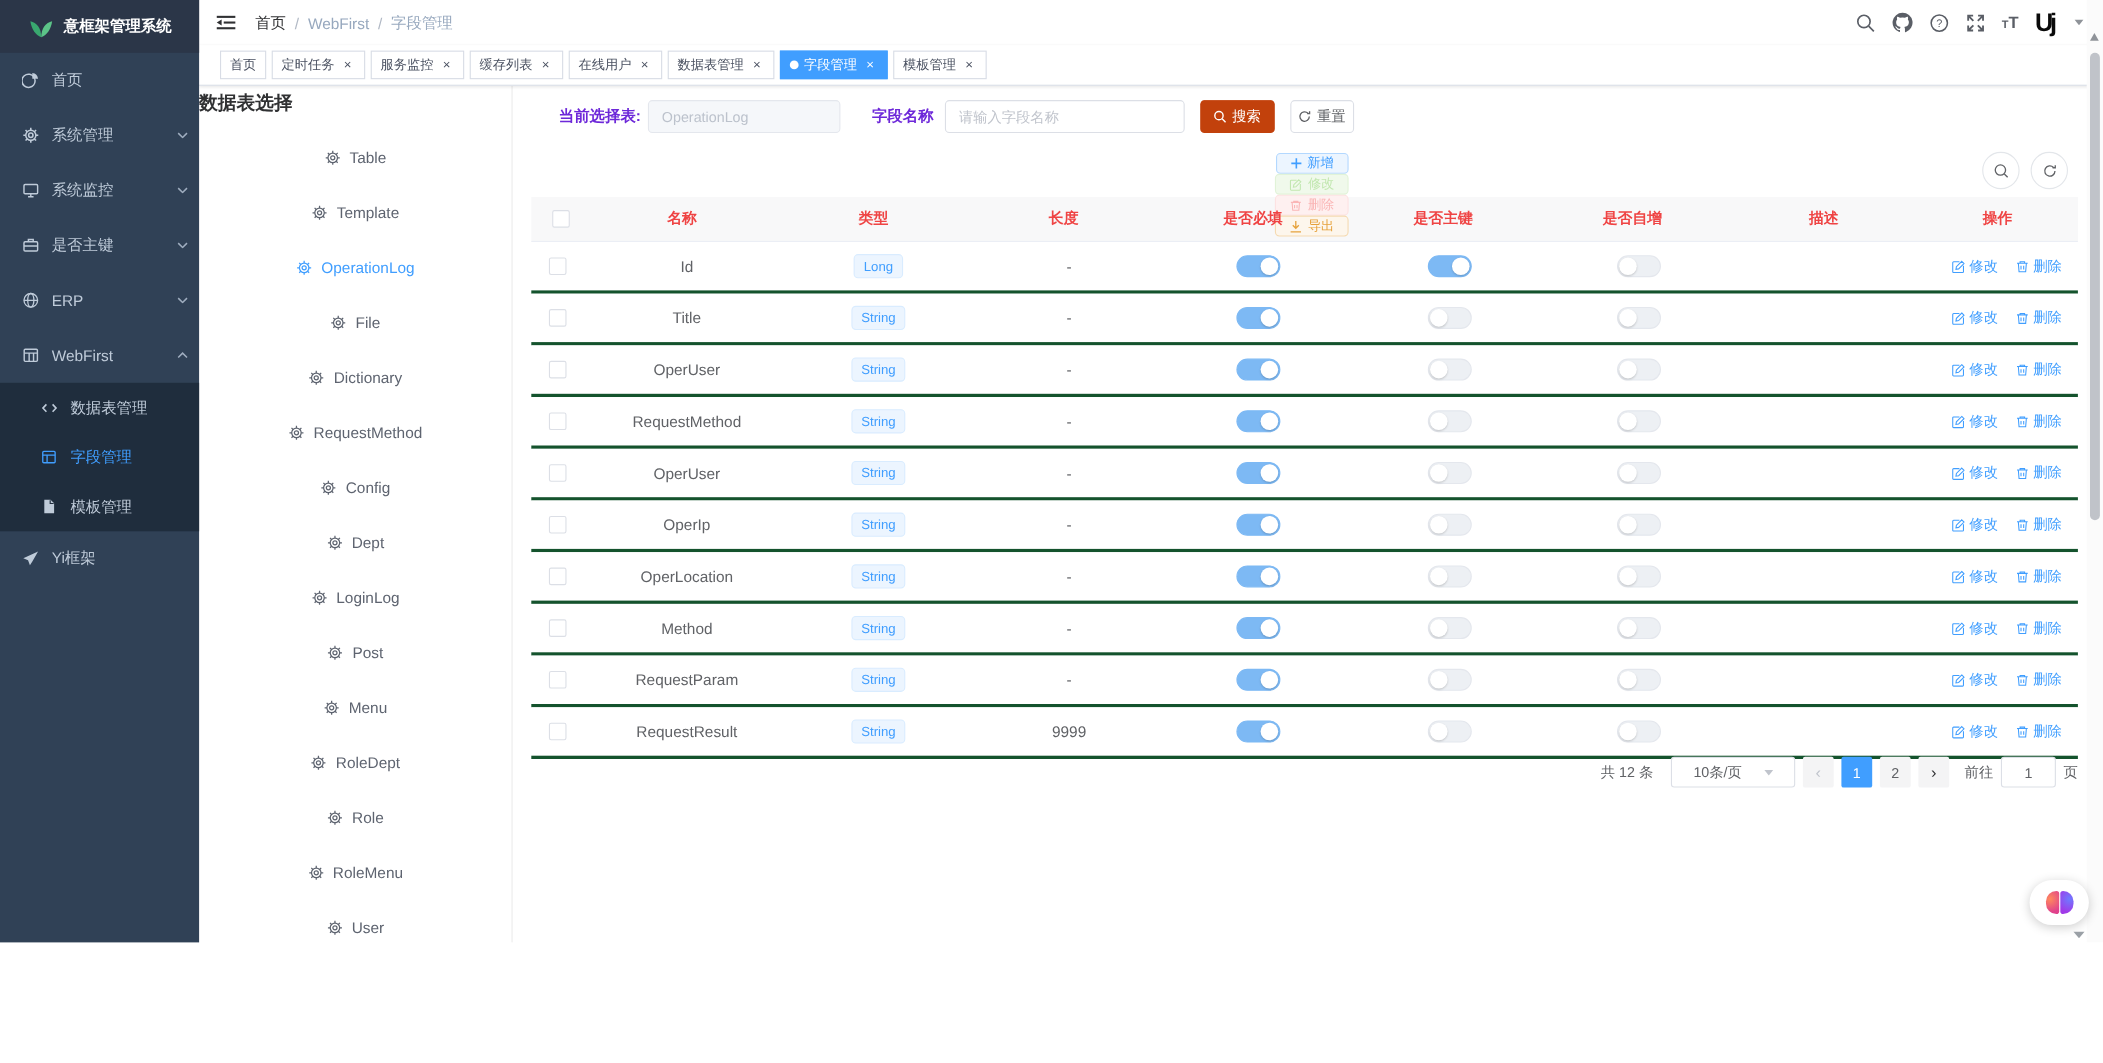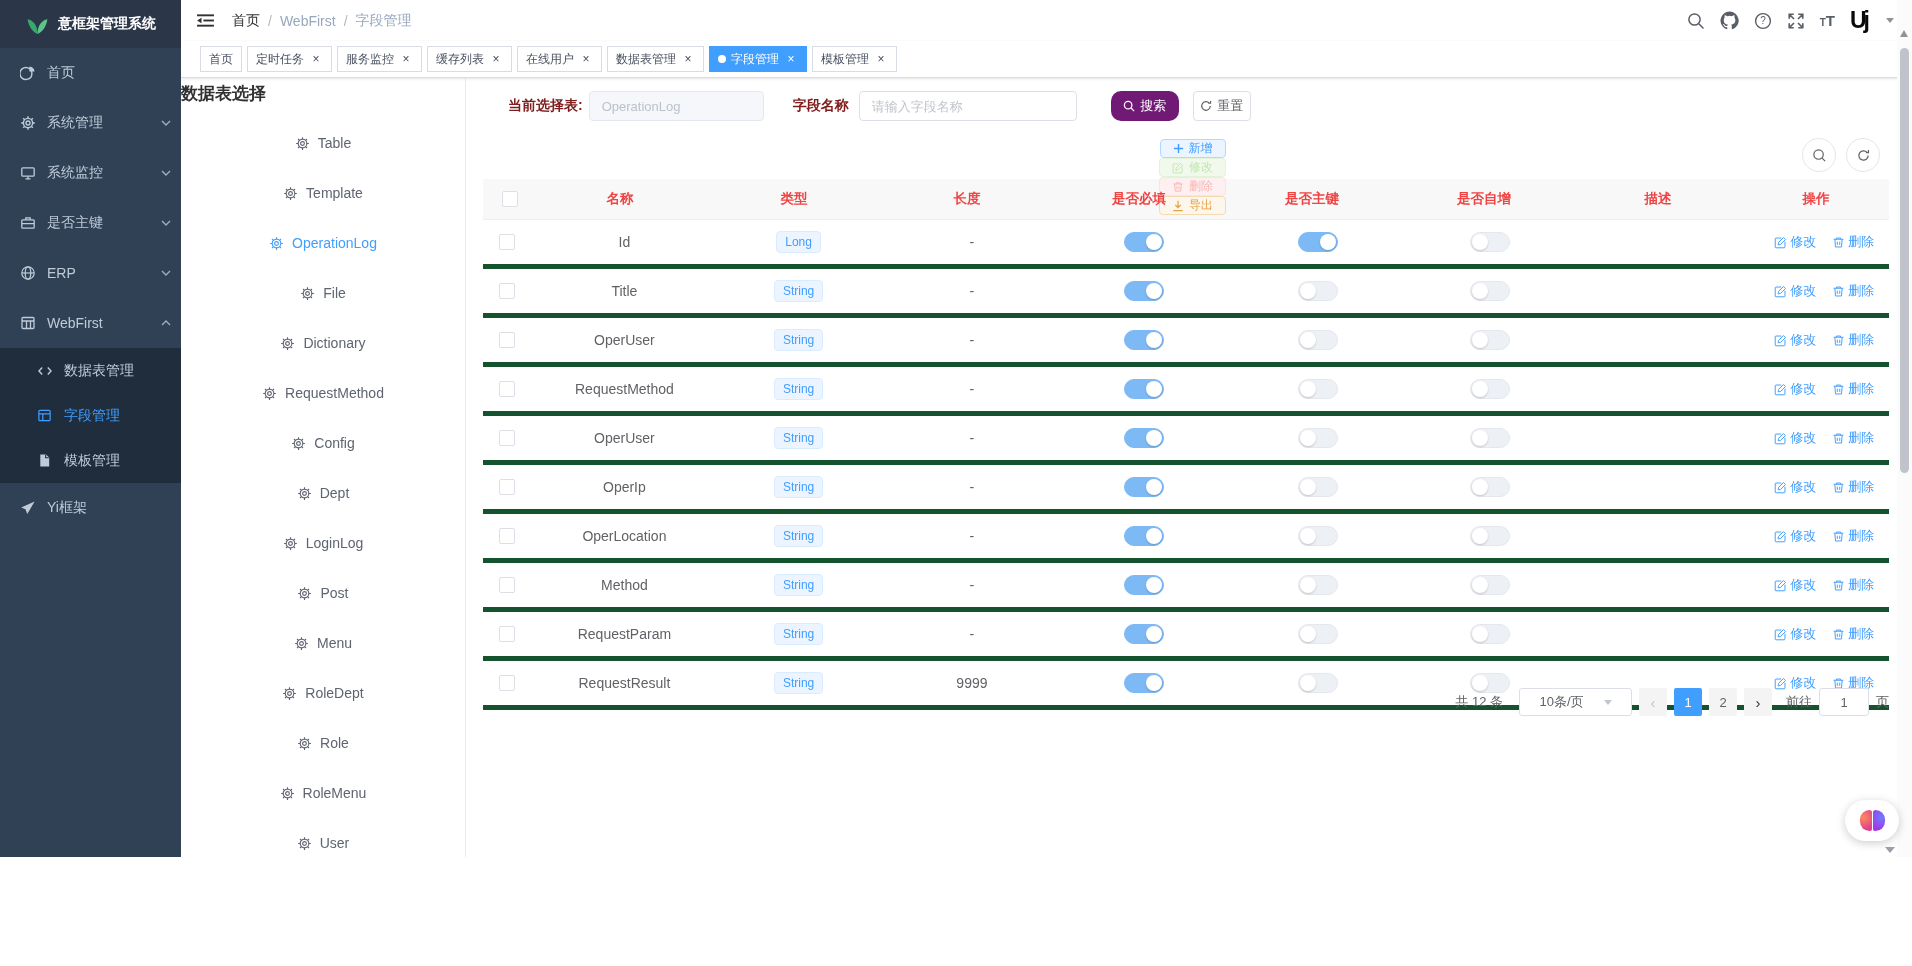--- a/index.html
+++ b/index.html
@@ -42,46 +42,46 @@
   .tree-panel{width:285px;box-sizing:border-box;border-right:1px solid #ececec;}
   .tree-title{margin:4px 0 0;text-align:left;font-size:17px;font-weight:600;color:#303133;}
   .tree-list{margin-top:13px;}
   .tree-item{height:50px;display:flex;align-items:center;justify-content:center;gap:8px;font-size:14px;color:#5e6470;cursor:pointer;}
   .tree-item .tree-gear{display:flex;color:#5e6470;}
   .tree-item.active{color:#409eff;}
   .tree-item.active .tree-gear{color:#409eff;}
   
   .work{flex:1;position:relative;box-sizing:border-box;padding-top:13px;}
   .filter-row{display:flex;align-items:center;height:30px;margin-left:42px;}
-  .f-label{font-size:14px;color:#7f1d1d;font-weight:600;white-space:nowrap;}
+  .f-label{font-size:14px;color:#6d28d9;font-weight:600;white-space:nowrap;}
   .inp{height:30px;box-sizing:border-box;border:1px solid #dcdfe6;border-radius:4px;padding:0 12px;font-size:13px;
        color:#606266;font-family:"Liberation Sans",sans-serif;outline:none;}
   .inp.current{width:175px;margin-left:6px;background:#f5f7fa;border-color:#e4e7ed;color:#bcc2cc;}
   .inp.fieldname{width:218px;margin-left:10px;}
   .inp.fieldname::placeholder{color:#c0c4cc;}
   .gap29{width:29px;}
   .btn{display:inline-flex;align-items:center;justify-content:center;gap:5px;border-radius:4px;cursor:pointer;
        font-family:"Liberation Sans",sans-serif;font-size:13px;border:1px solid transparent;box-sizing:border-box;}
-  .btn-search{margin-left:34px;width:68px;height:30px;background:#701a75;color:#fff;border-radius:10px;}
+  .btn-search{margin-left:14px;width:68px;height:30px;background:#c2410c;color:#fff;}
   .btn-reset{margin-left:14px;width:58px;height:30px;background:#fff;border-color:#dcdfe6;color:#606266;}
   .toolbar-row{display:flex;align-items:center;height:28px;margin:18px 0 0 17px;flex-direction:column;}
   .tbtn{height:28px;padding:0 12px;font-size:12px;margin-right:10px;}
   .btn-add{color:#409eff;background:#ecf5ff;border-color:#b3d8ff;}
   .btn-edit{color:#c2e7b0;background:#f0f9eb;border-color:#e1f3d8;cursor:not-allowed;}
   .btn-del{color:#fab6b6;background:#fef0f0;border-color:#fde2e2;cursor:not-allowed;}
   .btn-export{color:#e6a23c;background:#fdf6ec;border-color:#f5dab1;}
   .circle-btn{position:absolute;top:60px;width:34px;height:34px;border-radius:50%;border:1px solid #e3e6ea;background:#fff;
               display:flex;align-items:center;justify-content:center;color:#606266;cursor:pointer;box-sizing:border-box;}
   .circle-search{right:76px;}
   .circle-refresh{right:32px;}
   
   .grid{margin:12px 0 0 17px;width:1406px;}
   .thead,.trow{display:flex;align-items:center;}
   .thead{height:40px;background:#f8f8f9;color:#ef4444;font-weight:600;font-size:13.5px;border-bottom:1px solid #ebeef5;}
-  .trow{height:44px;background:#fff;border-bottom:5px solid #14532d;font-size:14px;color:#606266;gap:20px;}
+  .trow{height:44px;background:#fff;border-bottom:3px solid #14532d;font-size:14px;color:#606266;gap:20px;}
   .tcell{display:flex;align-items:center;justify-content:center;box-sizing:border-box;}
   .c-check{width:54px;}.c-name{width:166px;}.c-type{width:182px;}.c-len{width:164px;}
   .c-req{width:180px;}.c-pk{width:166px;}.c-inc{width:178px;}.c-desc{width:170px;}.c-op{width:146px;}
   .checkbox{width:14px;height:14px;border:1px solid #dcdfe6;border-radius:2px;background:#fff;cursor:pointer;}
   .tag{display:inline-block;padding:1px 8px;font-size:12px;line-height:18px;border-radius:4px;background:#ecf5ff;
        border:1px solid #d9ecff;color:#409eff;}
   .switch{width:40px;height:20px;border-radius:10px;background:#edf0f4;border:1px solid #e4e7ed;position:relative;
           display:inline-block;cursor:pointer;box-sizing:border-box;}
   .switch .knob{position:absolute;top:1px;left:1px;width:16px;height:16px;border-radius:50%;background:#fff;box-shadow:0 1px 2px rgba(0,0,0,.18);}
   .switch.on{background:#7db9f4;border-color:#7db9f4;}

